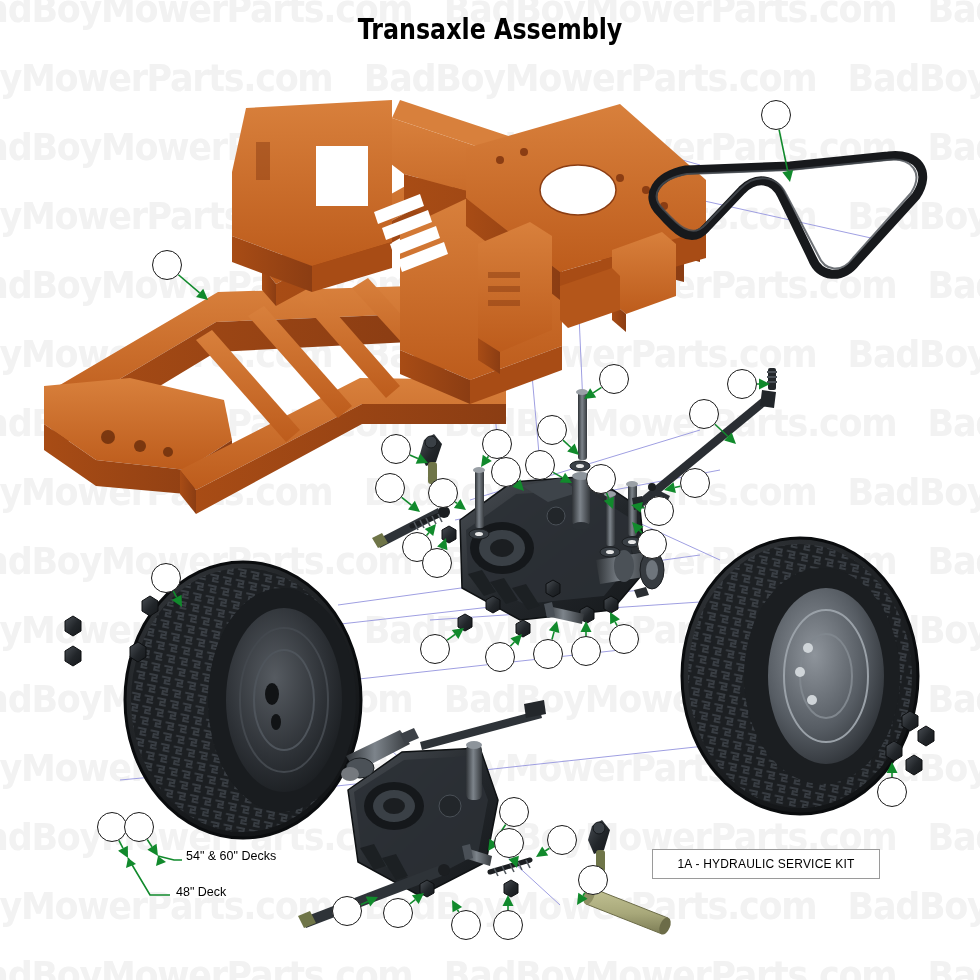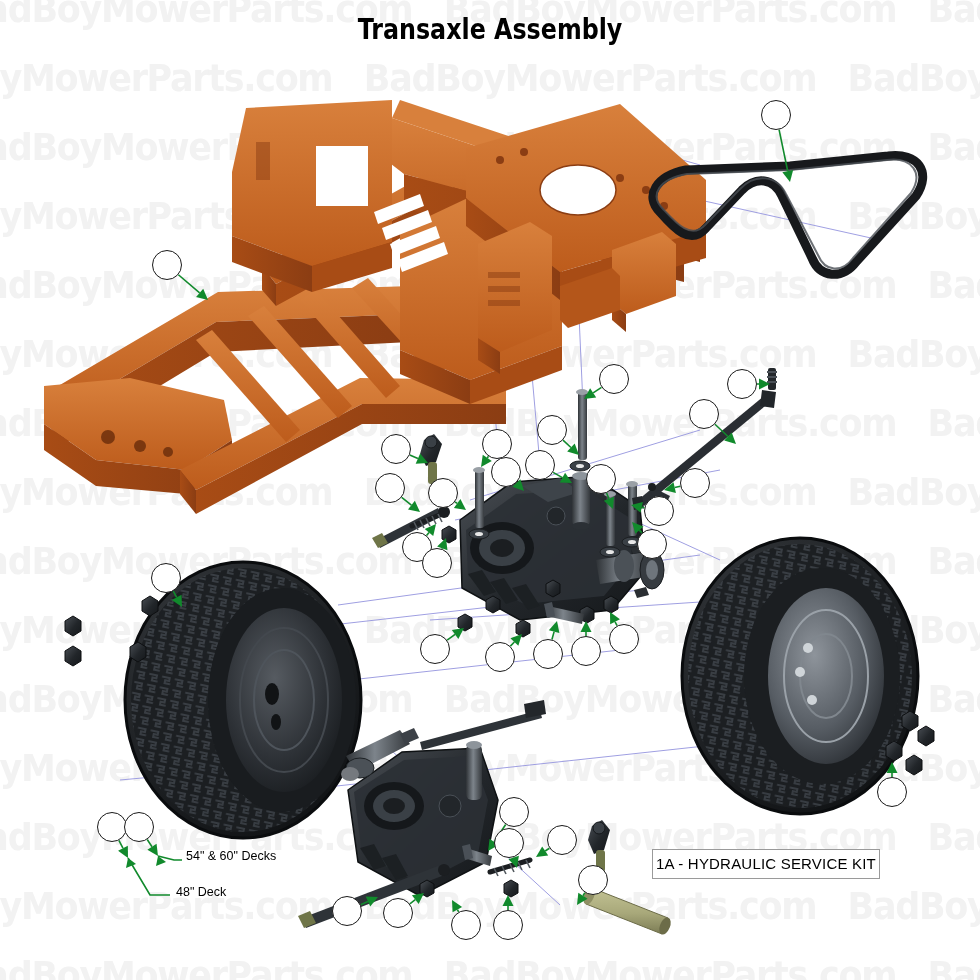--- a/index.html
+++ b/index.html
@@ -85,21 +85,21 @@
     white-space: nowrap;
   }
   #service-kit-box {
     position: absolute;
     z-index: 5;
     left: 652px; top: 849px;
     width: 228px; height: 30px;
     border: 1px solid #9a9a9a;
     background: #ffffff;
     color: #000;
-    font-size: 15px;
+    font-size: 12px;
     line-height: 28px;
     text-align: center;
     font-family: "Liberation Sans", sans-serif;
     letter-spacing: 0.2px;
   }
 </style>
 </head>
 <body>
 
 <div id="page">

